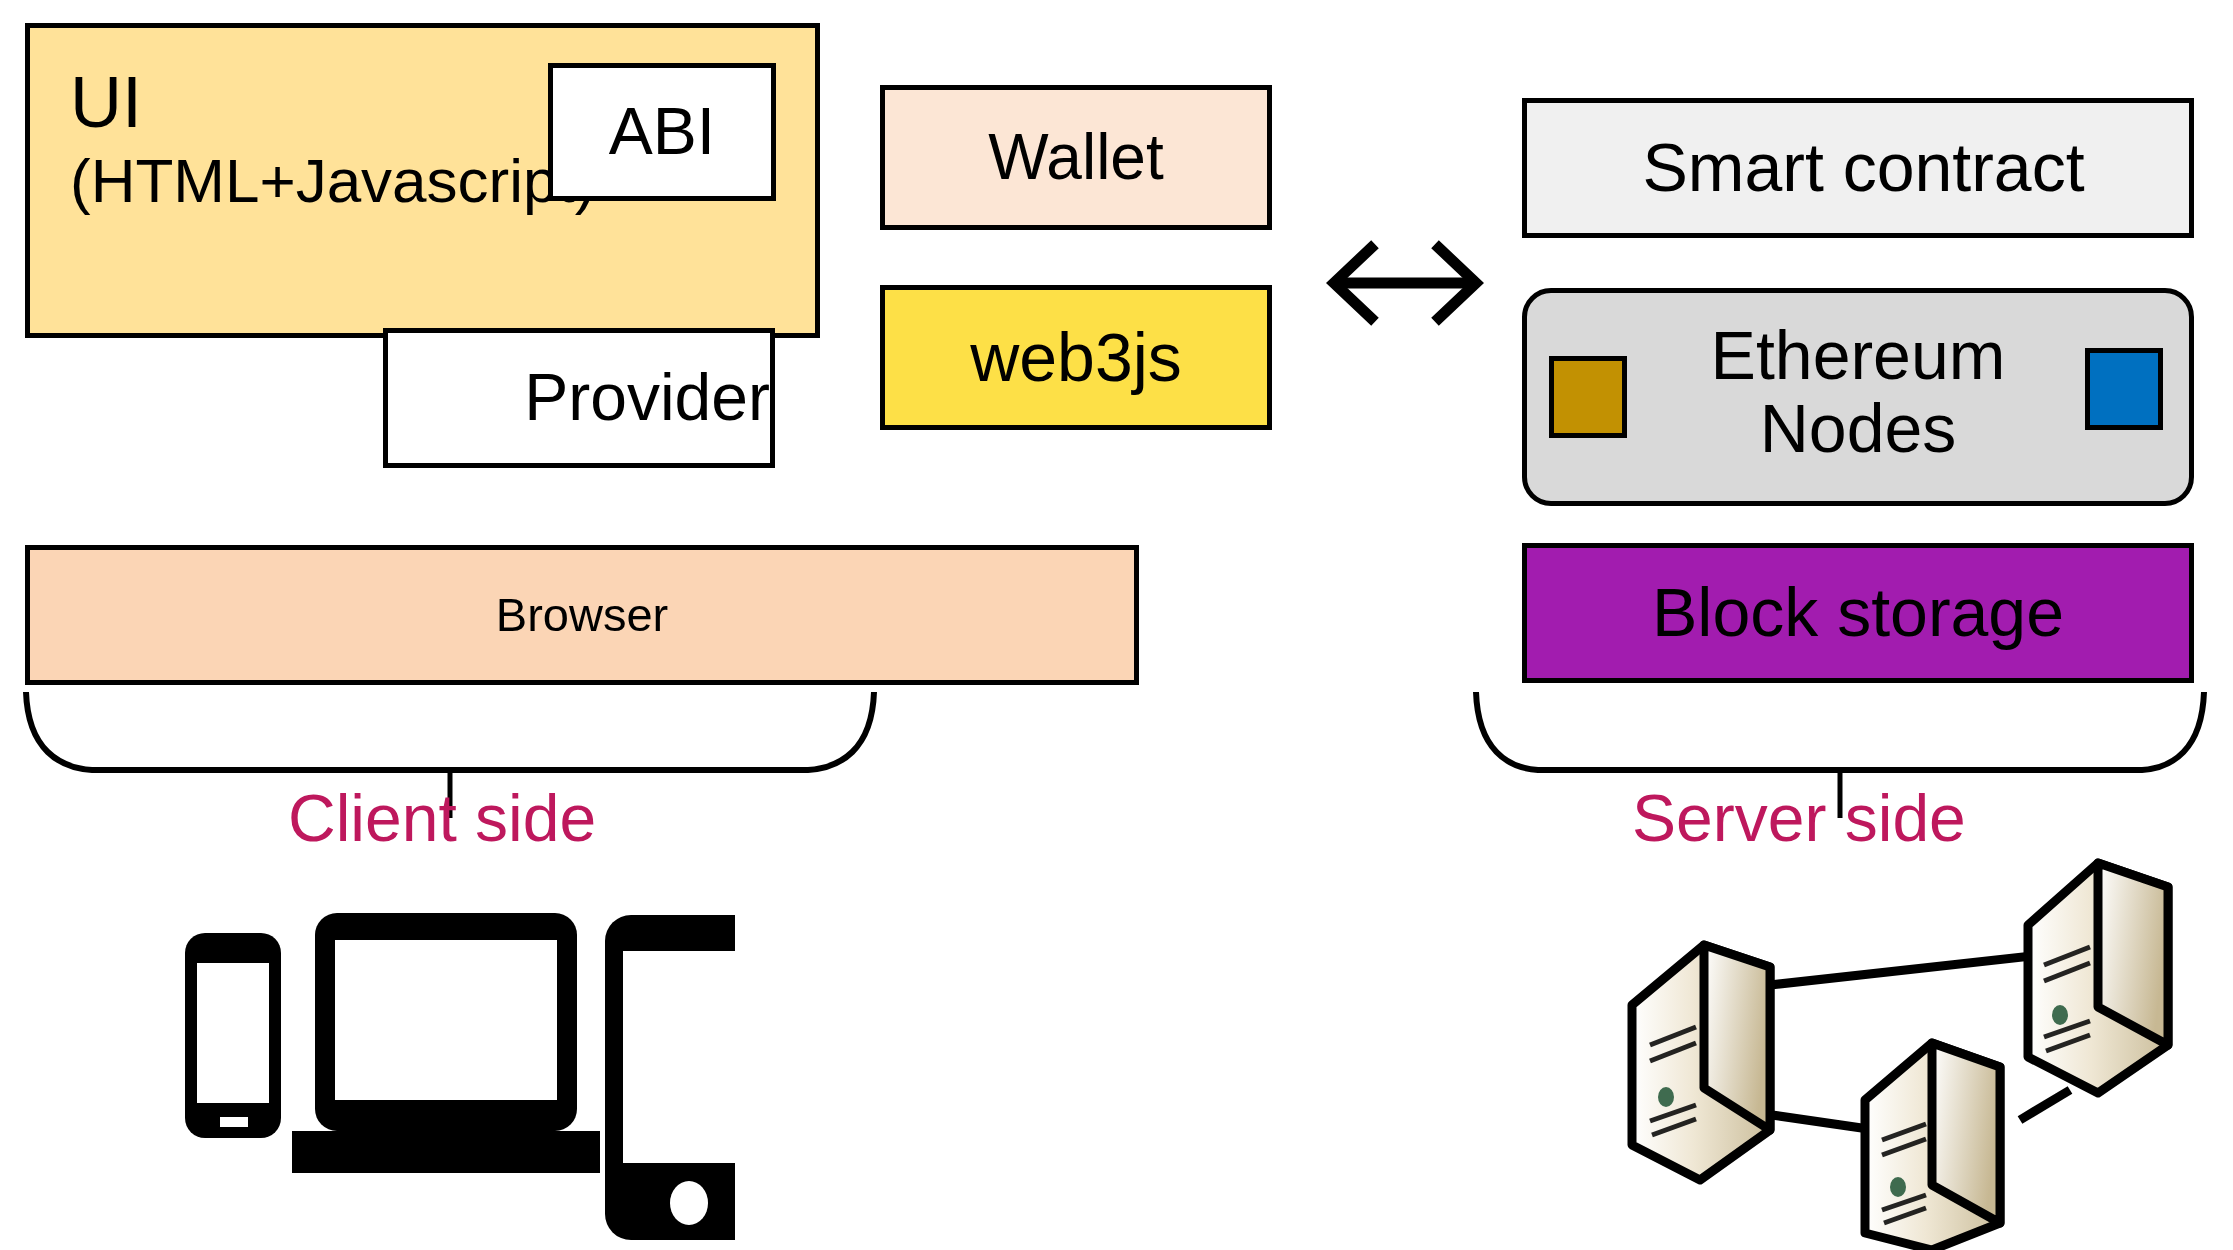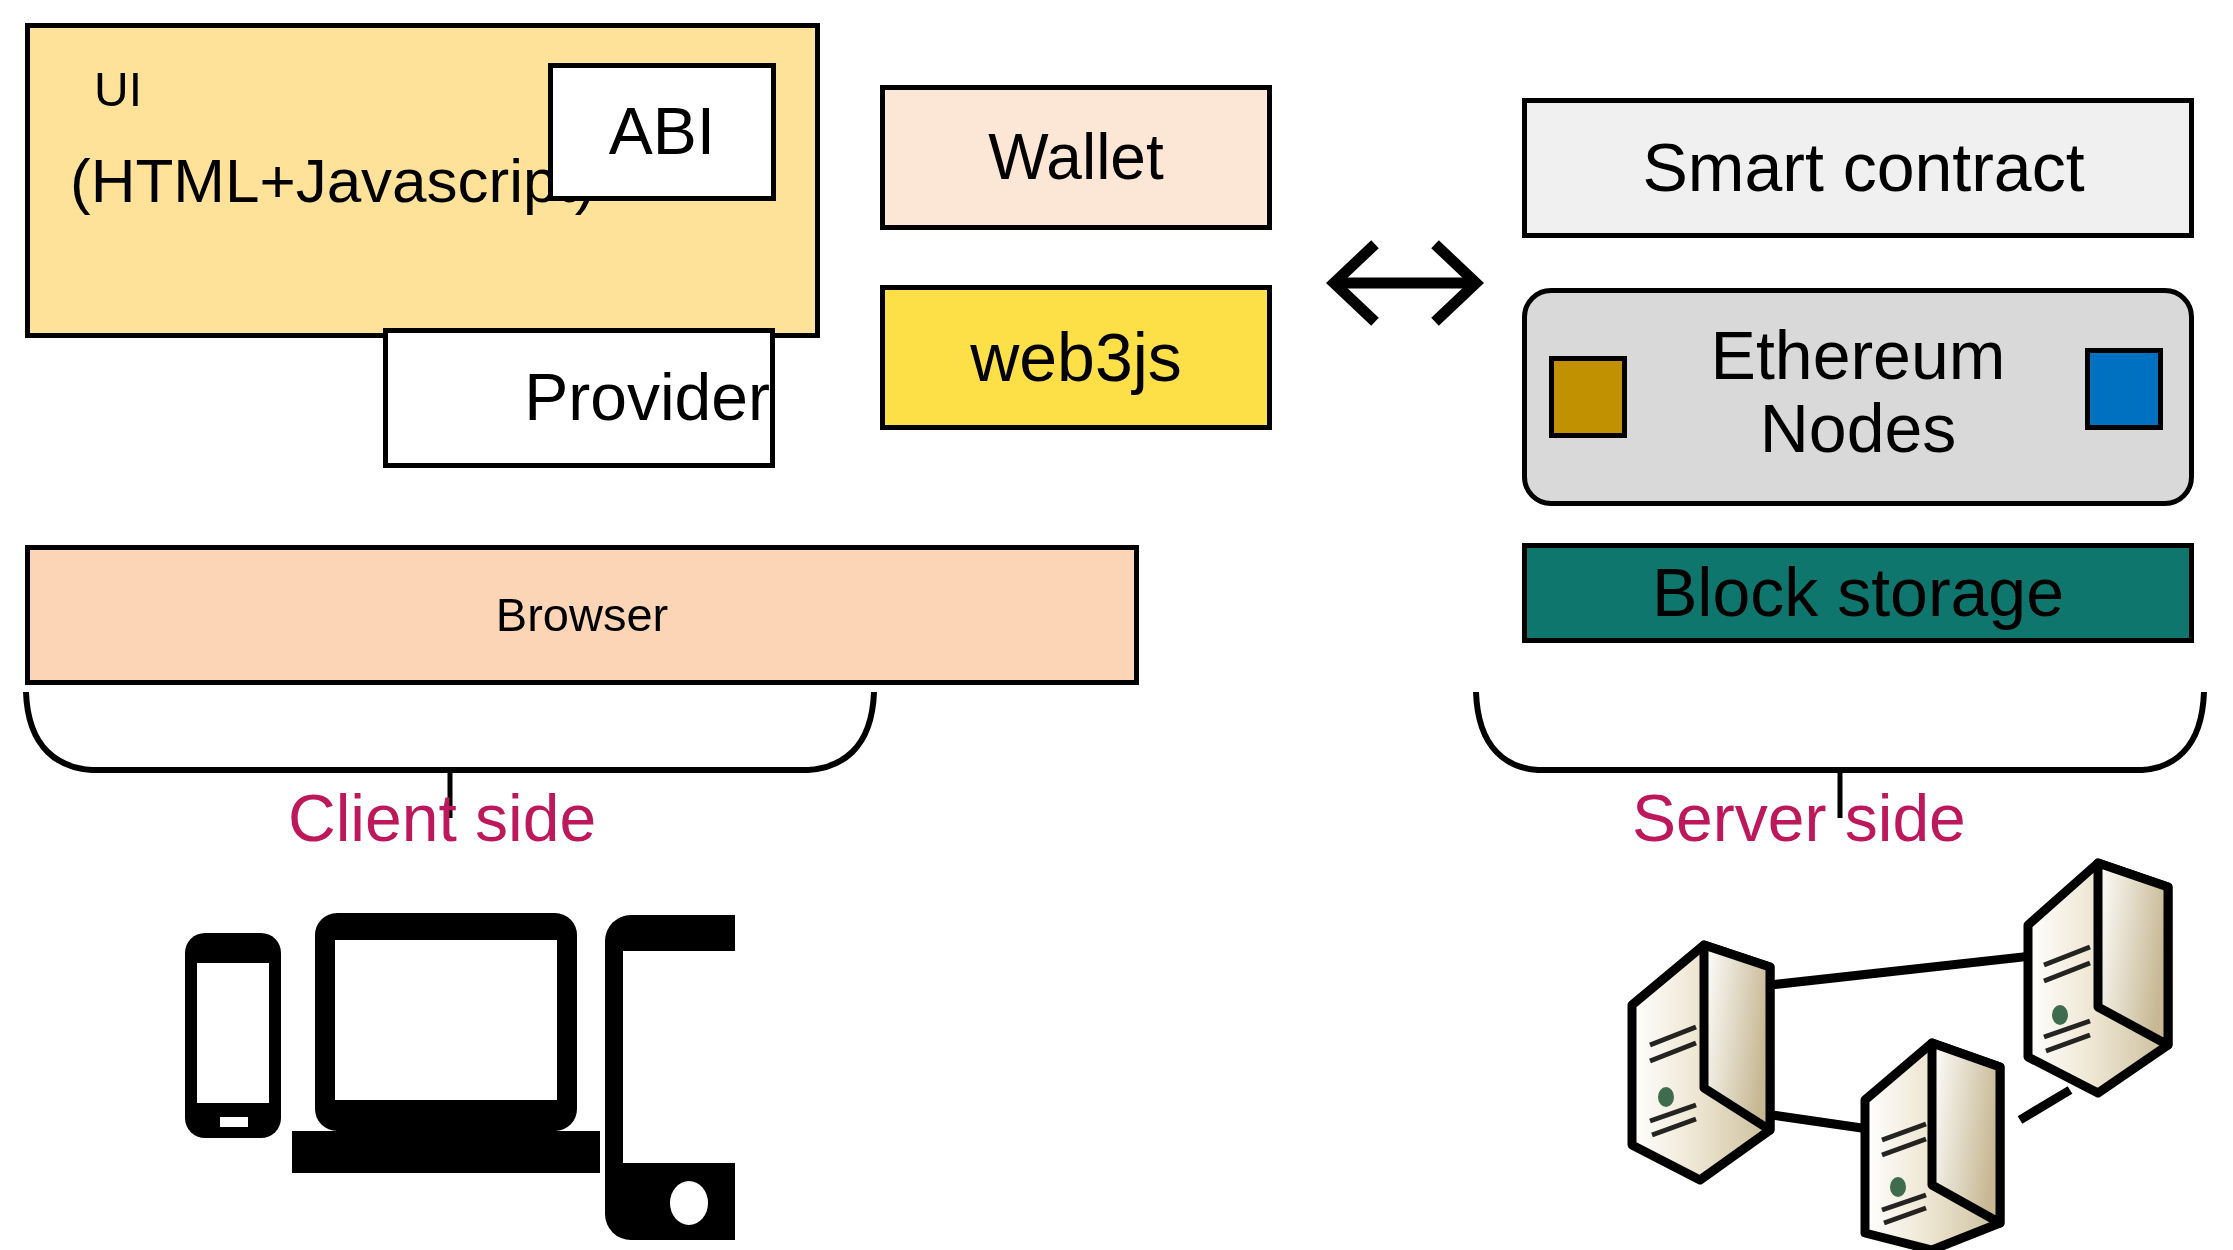--- a/index.html
+++ b/index.html
@@ -42,25 +42,24 @@
     top: 23px;
     width: 795px;
     height: 315px;
     background: #FFE299;
     display: block;
   }
   #ui-title {
     position: absolute;
     left: 40px;
     top: 38px;
-    font-size: 48px;
+    font-size: 72px;
     line-height: 1.0;
     white-space: nowrap;
     color: #000;
-    margin-left: 24px;
   }
   #ui-subtitle {
     position: absolute;
     left: 40px;
     top: 122px;
     font-size: 62px;
     line-height: 1.0;
     white-space: nowrap;
     color: #000;
   }
@@ -165,22 +164,22 @@
     width: 78px;
     height: 82px;
     background: #0070C0;
     border: 5px solid #000;
     box-sizing: border-box;
   }
   #block-storage-bar {
     left: 1522px;
     top: 543px;
     width: 672px;
-    height: 100px;
-    background: #0f766e;
+    height: 140px;
+    background: #a21caf;
     font-size: 68px;
   }
 
   
   .brace-svg {
     position: absolute;
   }
   #client-brace { left: 20px;  top: 688px;  width: 860px; height: 130px; }
   #server-brace { left: 1470px; top: 688px; width: 740px; height: 130px; }
 

